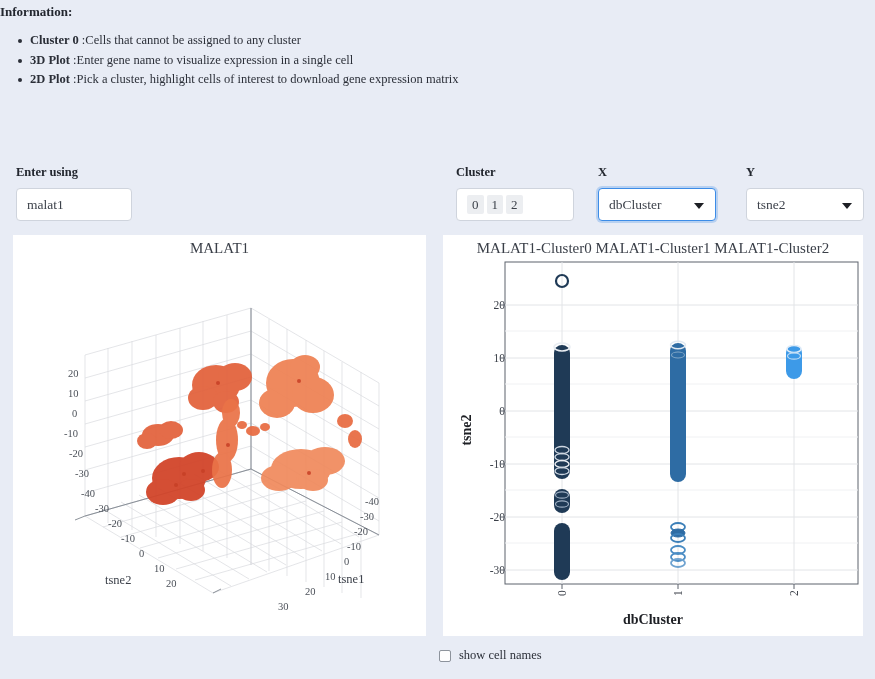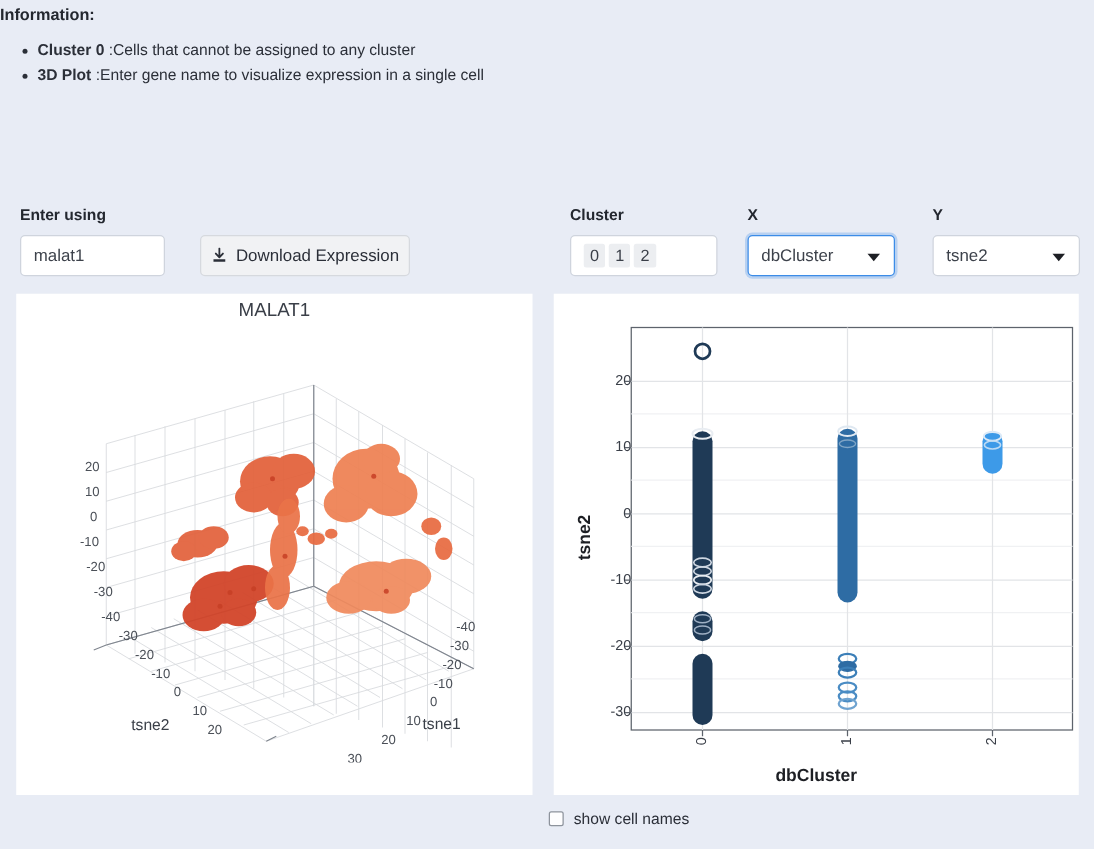--- a/index.html
+++ b/index.html
@@ -3,21 +3,21 @@
 <meta charset="utf-8">
 <style>
   html, body {
     margin: 0; padding: 0;
     width: 875px; height: 679px;
     background: #e8ecf5;
     font-family: "Liberation Sans", sans-serif;
     color: #2b2f38;
     overflow: hidden;
   }
-  .page { position: relative; width: 875px; height: 679px; }
+  .page { position: relative; width: 875px; height: 679px; font-family: Liberation Serif, serif; }
 
   
   .info-title {
     position: absolute; left: 0px; top: 4px;
     font-size: 13px; font-weight: bold; color: #23272f;
   }
   .info-list {
     position: absolute; left: 16px; top: 31px;
     margin: 0; padding: 0 0 0 14px;
     list-style: none;
@@ -165,36 +165,28 @@
 </style>
 </head>
 <body>
 
 <div class="page">
 
   <div class="info-title">Information:</div>
   <ul class="info-list">
     <li><b>Cluster 0</b> <span>:Cells that cannot be assigned to any cluster</span></li>
     <li><b>3D Plot</b> <span>:Enter gene name to visualize expression in a single cell</span></li>
+    <li><b>2D Plot</b> <span>:Pick a cluster, highlight cells of interest to download gene expression matrix</span></li>
   </ul>
 
   <div class="ctl-label" style="left:16px; top:165px;">Enter using</div>
   <div class="field" style="left:16px; top:188px; width:116px; height:33px;">
     <span>malat1</span>
   </div>
 
-  <div class="btn" style="left:160px; top:188px; width:168px; height:33px;">
-    <span class="dl-icon">
-      <svg viewBox="0 0 16 16" width="13" height="13" aria-hidden="true">
-        <path d="M8 1 L8 8 M4.5 6 L8 9.6 L11.5 6" stroke="#2b2f38" stroke-width="1.8" fill="none" stroke-linecap="round" stroke-linejoin="round"></path>
-        <path d="M2.2 11.6 L13.8 11.6 L13.8 14 L2.2 14 Z" fill="#2b2f38"></path>
-      </svg>
-    </span>
-    <span>Download Expression</span>
-  </div>
 
   <div class="ctl-label" style="left:456px; top:165px;">Cluster</div>
   <div class="field" style="left:456px; top:188px; width:118px; height:33px;">
     <span class="token">0</span>
     <span class="token">1</span>
     <span class="token">2</span>
   </div>
 
   <div class="ctl-label" style="left:598px; top:165px;">X</div>
   <div class="field focused" style="left:598px; top:188px; width:118px; height:33px;">
@@ -372,20 +364,21 @@
       <div class="tick3" style="left:334px; top:306px;">-10</div>
       <div class="tick3" style="left:331px; top:321px;">0</div>
       <div class="tick3" style="left:312px; top:336px;">10</div>
       <div class="tick3" style="left:292px; top:351px;">20</div>
       <div class="tick3" style="left:265px; top:366px; overflow:hidden; height:9px;">30</div>
       <div class="axname3" style="left:325px; top:337px;">tsne1</div>
     </div>
   </div>
 
   <div class="card" style="left:443px; top:235px; width:420px; height:401px;">
+    <div class="plot-title" style="top:5px;">MALAT1-Cluster0 MALAT1-Cluster1 MALAT1-Cluster2</div>
 
     <div class="ylab2" style="left:-6px; top:187px; width:60px; text-align:center;">tsne2</div>
 
     <div class="ytick" style="left:30px; top:64px; width:32px;">20</div>
     <div class="ytick" style="left:30px; top:117px; width:32px;">10</div>
     <div class="ytick" style="left:30px; top:170px; width:32px;">0</div>
     <div class="ytick" style="left:30px; top:223px; width:32px;">-10</div>
     <div class="ytick" style="left:30px; top:276px; width:32px;">-20</div>
     <div class="ytick" style="left:30px; top:329px; width:32px;">-30</div>
 

